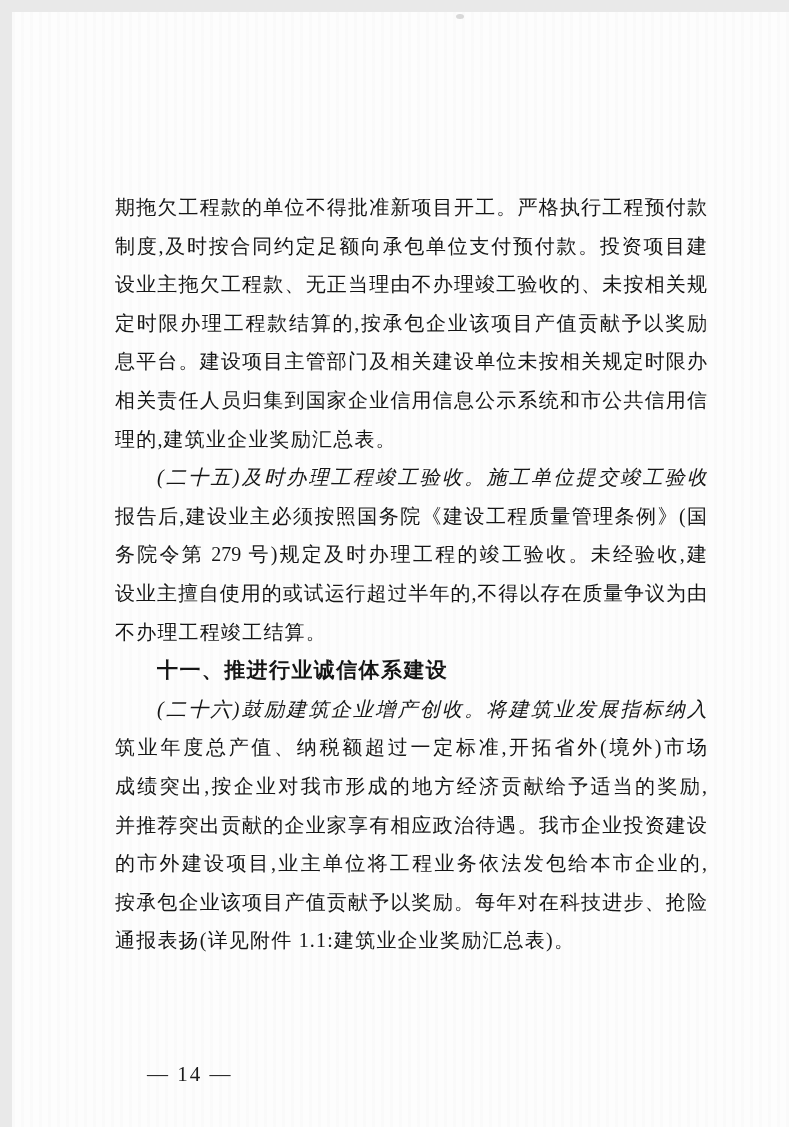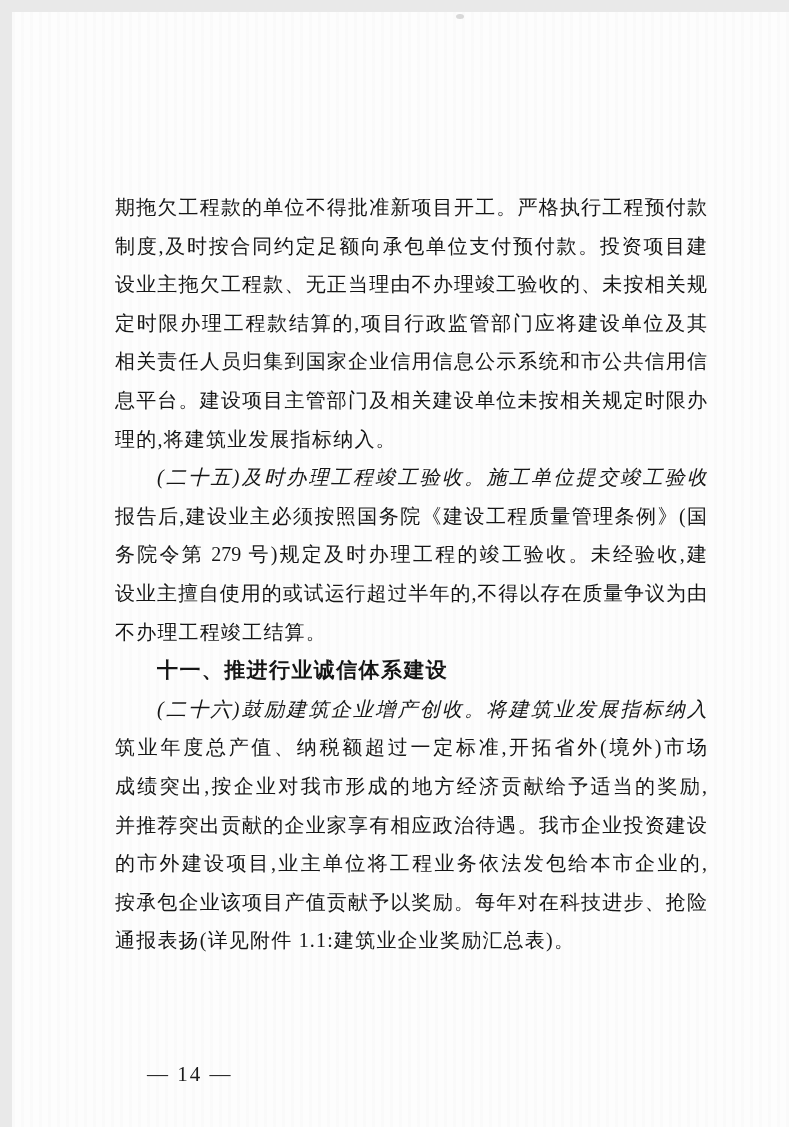--- a/index.html
+++ b/index.html
@@ -73,24 +73,24 @@
 </head>
 <body>
 
 <div class="page">
   <div class="artifact"></div>
 
   <div class="text-block">
     <div class="ln j">期拖欠工程款的单位不得批准新项目开工。严格执行工程预付款</div>
     <div class="ln j">制度,及时按合同约定足额向承包单位支付预付款。投资项目建</div>
     <div class="ln j">设业主拖欠工程款、无正当理由不办理竣工验收的、未按相关规</div>
-    <div class="ln j">定时限办理工程款结算的,项目行政监管部门应将建设单位及其</div>
+    <div class="ln j">定时限办理工程款结算的,按承包企业该项目产值贡献予以奖励</div>
+    <div class="ln j">息平台。建设项目主管部门及相关建设单位未按相关规定时限办</div>
     <div class="ln j">相关责任人员归集到国家企业信用信息公示系统和市公共信用信</div>
-    <div class="ln j">息平台。建设项目主管部门及相关建设单位未按相关规定时限办</div>
-    <div class="ln p">理的,将建筑业发展指标纳入。</div>
+    <div class="ln p">理的,建筑业企业奖励汇总表。</div>
     <div class="ln j ind">(二十五)及时办理工程竣工验收。施工单位提交竣工验收</div>
     <div class="ln j">报告后,建设业主必须按照国务院《建设工程质量管理条例》(国</div>
     <div class="ln j">务院令第 279 号)规定及时办理工程的竣工验收。未经验收,建</div>
     <div class="ln j">设业主擅自使用的或试运行超过半年的,不得以存在质量争议为由</div>
     <div class="ln p">不办理工程竣工结算。</div>
     <div class="ln heading">十一、推进行业诚信体系建设</div>
     <div class="ln j ind">(二十六)鼓励建筑企业增产创收。将建筑业发展指标纳入</div>
     <div class="ln j">筑业年度总产值、纳税额超过一定标准,开拓省外(境外)市场</div>
     <div class="ln j">成绩突出,按企业对我市形成的地方经济贡献给予适当的奖励,</div>
     <div class="ln j">并推荐突出贡献的企业家享有相应政治待遇。我市企业投资建设</div>

